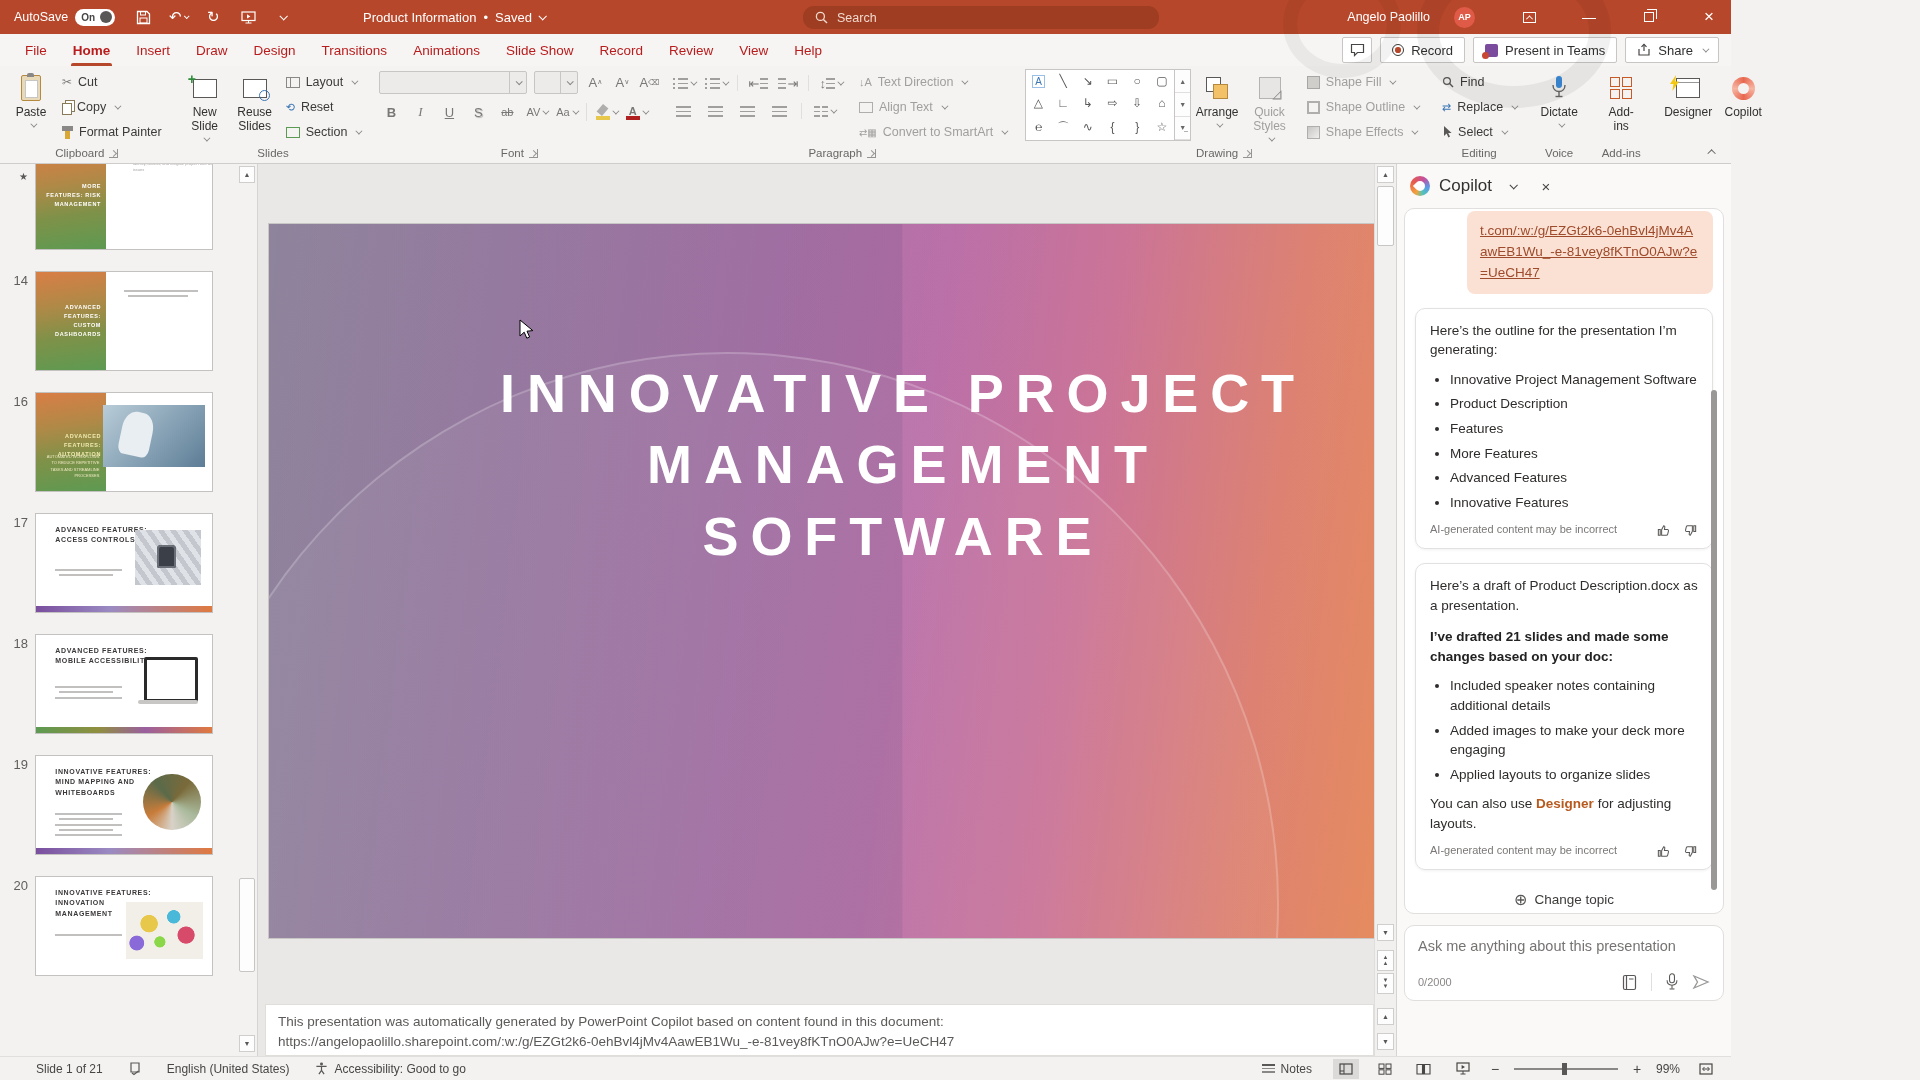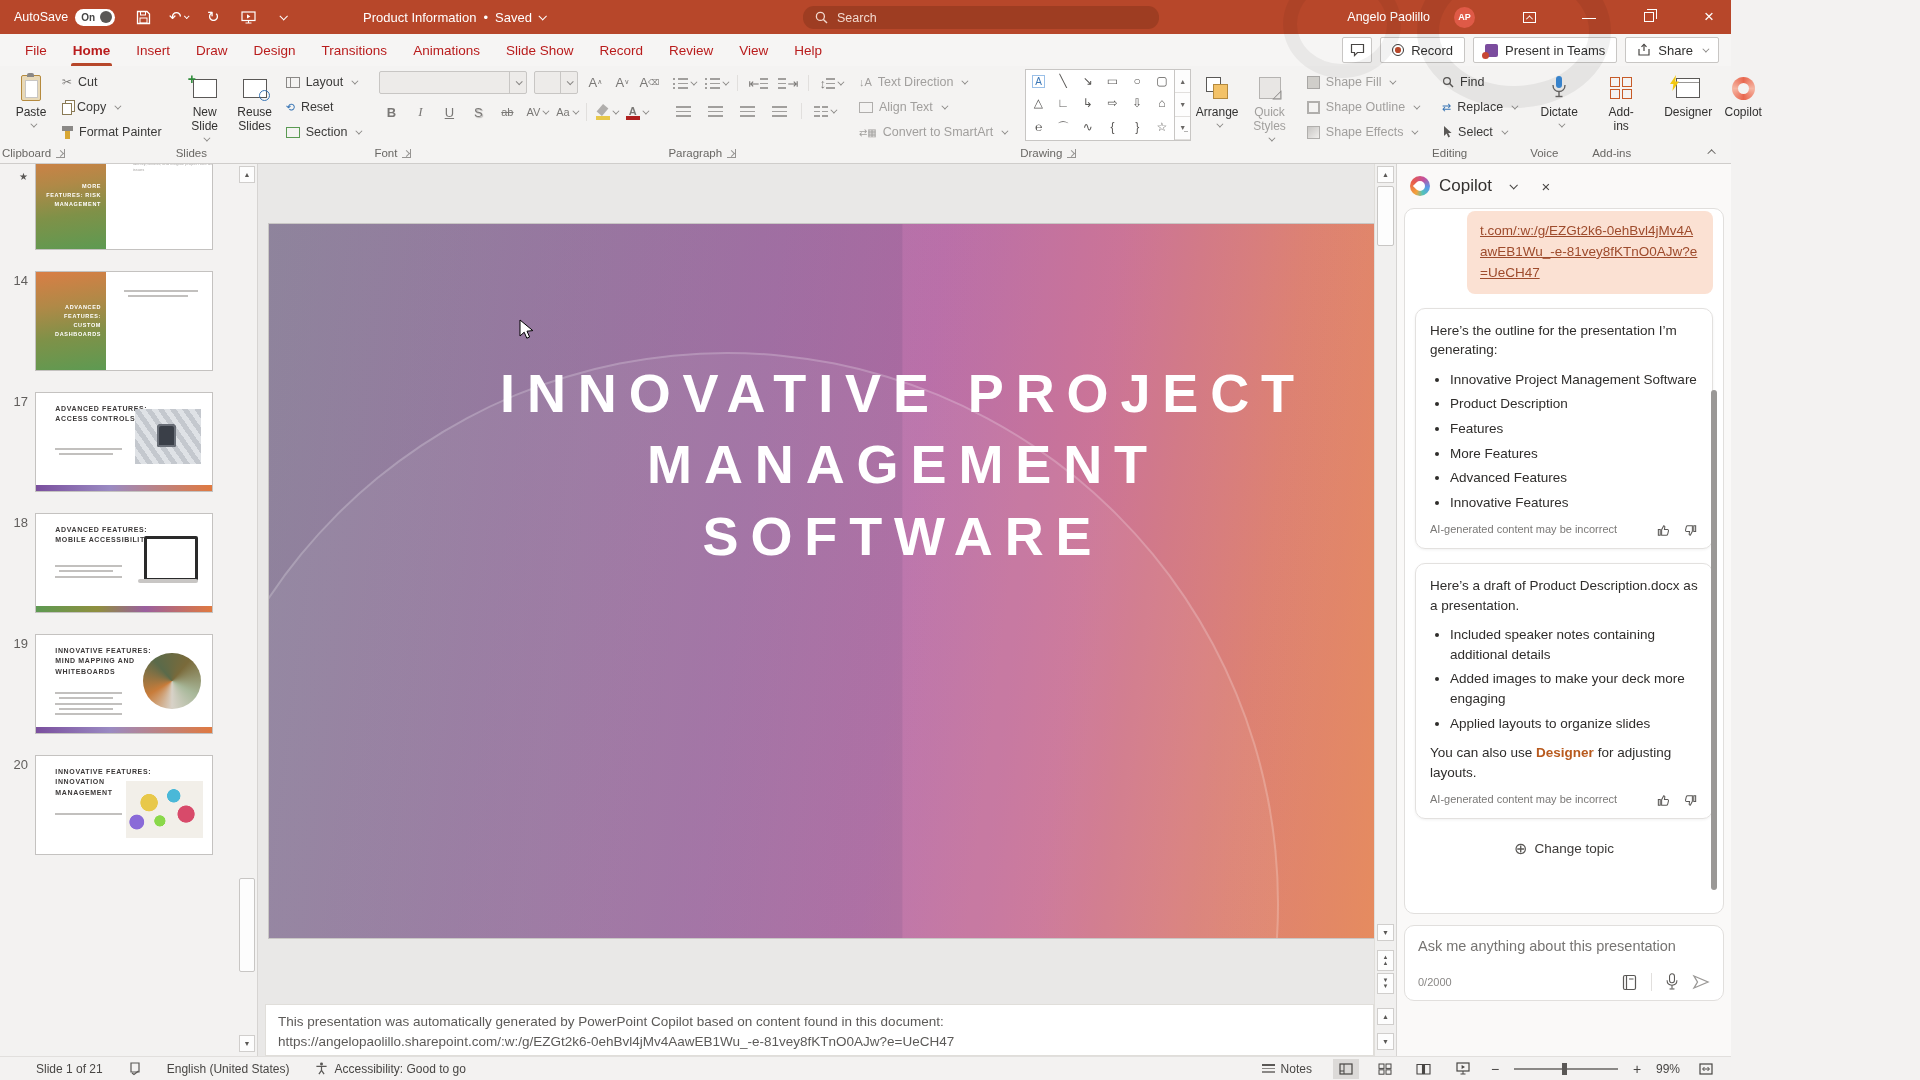--- a/index.html
+++ b/index.html
@@ -41,21 +41,21 @@
   .rec-dot { position:relative; width:12px; height:12px; border:1.6px solid #3b3a39; border-radius:50%; }
   .rec-dot::after { content:""; position:absolute; inset:2.2px; background:#b7472a; border-radius:50%; }
   .teams-ic { position:relative; width:13px; height:13px; background:#7b4c9e; border-radius:2px; }
   .teams-ic::after { content:""; position:absolute; left:-3px; bottom:-2px; width:7px; height:7px; border-radius:50%; background:#c74634; }
 
   
   .ribbon { position:absolute; top:66px; left:0; right:0; height:98px; background:#f4f3f2; border-bottom:1px solid #cfcdcb; z-index:30; }
   .rwrap { display:flex; height:100%; padding:0 2px; }
   .rgroup { display:flex; flex-direction:column; height:100%; }
   .rbody { flex:1; display:flex; align-items:flex-start; gap:2px; padding:3px 5px 0; }
-  .rlabel { height:18px; display:flex; align-items:center; gap:5px; font-size:11.5px; color:#696764; padding-bottom:2px; }
+  .rlabel { height:18px; display:flex; align-items:center; justify-content:center; gap:5px; font-size:11.5px; color:#696764; padding-bottom:2px; }
   .lnch { position:relative; width:9px; height:9px; border-right:1px solid #969492; border-bottom:1px solid #969492; }
   .lnch::after { content:""; position:absolute; right:1px; bottom:1px; width:4px; height:4px; border-right:1.3px solid #969492; border-bottom:1.3px solid #969492; transform:rotate(-45deg); }
   .vdiv { width:1px; background:#e1dfdd; margin:5px 2px; }
   .bigbtn { display:flex; flex-direction:column; align-items:center; min-width:48px; padding:4px 5px 2px; font-size:12px; line-height:1.15; text-align:center; gap:3px; color:#323130; }
   .bigbtn .bi { height:30px; display:flex; align-items:center; justify-content:center; }
   .scol { display:flex; flex-direction:column; gap:1px; padding-top:1px; }
   .srow { display:flex; align-items:center; gap:6px; height:24px; padding:0 5px; font-size:12.5px; color:#3b3a39; white-space:nowrap; }
   .srow.gray, .bigbtn.gray, .gray { color:#a19f9d; }
   .frow { display:flex; align-items:center; gap:7px; height:26px; }
   .combo { height:23px; background:#edebe9; border:1px solid #c8c6c4; display:flex; border-radius:2px; }
@@ -687,20 +687,29 @@
         <div class="tframe">
           <span class="grad-left"></span>
           <span class="tl-title">ADVANCED FEATURES: CUSTOM DASHBOARDS</span>
           <span class="tb-lines" style="left:50%;top:18%;width:42%">
               <i></i>
               <i></i>
             </span>
         </div>
       </div>
       <div class="trow">
+        <div class="tnum"><span>16</span></div>
+        <div class="tframe">
+          <span class="grad-left"></span>
+          <span class="tl-title" style="color:#f0e9b0;top:40%">ADVANCED FEATURES: AUTOMATION</span>
+          <span class="tl-body" style="top:62%">AUTOMATED WORKFLOWS TO REDUCE REPETITIVE TASKS AND STREAMLINE PROCESSES</span>
+          <span class="img-r img16"></span>
+        </div>
+      </div>
+      <div class="trow">
         <div class="tnum"><span>17</span></div>
         <div class="tframe">
           <span class="tw-title">ADVANCED FEATURES: ACCESS CONTROLS</span>
           <span class="tb-lines" style="top:56%">
               <i></i>
               <i></i>
             </span>
           <span class="img-r img17"></span>
           <span class="bbar bar-b"></span>
         </div>
@@ -812,20 +821,21 @@
                   <path d="M2.5 7h2v6h-2zM6 13V7.2L8.2 3c.7 0 1.3.5 1.2 1.3L9 7h3.2c.8 0 1.3.7 1.1 1.4l-.8 3.4c-.2.7-.8 1.2-1.5 1.2H6z" fill="none" stroke="#5a5856" stroke-width="1.1"></path>
                 </svg>
               <svg class="gi" width="15" height="15" viewBox="0 0 16 16" style="transform:rotate(180deg)">
                   <path d="M2.5 7h2v6h-2zM6 13V7.2L8.2 3c.7 0 1.3.5 1.2 1.3L9 7h3.2c.8 0 1.3.7 1.1 1.4l-.8 3.4c-.2.7-.8 1.2-1.5 1.2H6z" fill="none" stroke="#5a5856" stroke-width="1.1"></path>
                 </svg>
             </span>
           </div>
         </div>
         <div class="card">
           <p>Here’s a draft of Product Description.docx as a presentation.</p>
+          <p class="bold-line">I’ve drafted 21 slides and made some changes based on your doc:</p>
           <ul>
             <li>Included speaker notes containing additional details</li>
             <li>Added images to make your deck more engaging</li>
             <li>Applied layouts to organize slides</li>
           </ul>
           <p class="after-list"><span>You can also use </span><span class="designer-link">Designer</span><span> for adjusting layouts.</span></p>
           <div class="card-footer">
             <span class="disclaimer">AI-generated content may be incorrect</span>
             <span class="fb-icons">
               <svg class="gi" width="15" height="15" viewBox="0 0 16 16">

